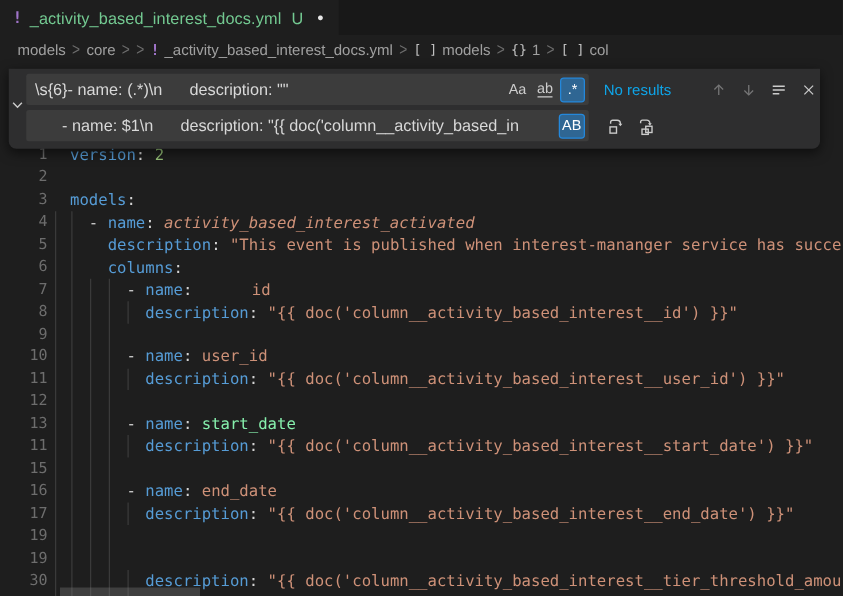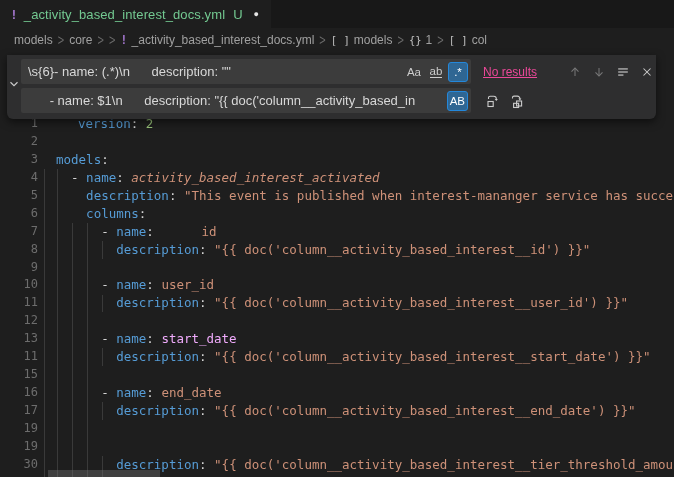--- a/index.html
+++ b/index.html
@@ -114,33 +114,33 @@
   <div class="guide g-a"></div>
   <div class="guide g-b"></div>
   <div class="guide g-c"></div>
   <div class="guide g-d"></div>
   <div class="guide g-e1"></div>
   <div class="guide g-e2"></div>
   <div class="guide g-e3"></div>
   <div class="guide g-e4"></div>
   <div class="guide g-e5"></div>
   <div class="code-lines" id="code-lines">
-      <div class="code-line"><span class="ln">1</span><span class="lc"><span style="color: rgb(86, 156, 214); margin-left: 22px;">version</span><span style="color: rgb(212, 212, 212);">: </span><span style="color: rgb(152, 195, 121);">2</span></span></div>
+      <div class="code-line"><span class="ln">1</span><span class="lc"><span style="color: rgb(86, 156, 214);">version</span><span style="color: rgb(212, 212, 212);">: </span><span style="color: rgb(152, 195, 121);">2</span></span></div>
       <div class="code-line"><span class="ln">2</span><span class="lc"></span></div>
       <div class="code-line"><span class="ln">3</span><span class="lc"><span style="color: rgb(86, 156, 214);">models</span><span style="color: rgb(212, 212, 212);">:</span></span></div>
       <div class="code-line"><span class="ln">4</span><span class="lc"><span style="color: rgb(212, 212, 212);">  - </span><span style="color: rgb(86, 156, 214);">name</span><span style="color: rgb(212, 212, 212);">: </span><span style="color: rgb(206, 145, 120); font-style: italic;">activity_based_interest_activated</span></span></div>
       <div class="code-line"><span class="ln">5</span><span class="lc"><span style="color: rgb(212, 212, 212);">    </span><span style="color: rgb(86, 156, 214);">description</span><span style="color: rgb(212, 212, 212);">: </span><span style="color: rgb(206, 145, 120);">"This event is published when interest-mananger service has success</span></span></div>
       <div class="code-line"><span class="ln">6</span><span class="lc"><span style="color: rgb(212, 212, 212);">    </span><span style="color: rgb(86, 156, 214);">columns</span><span style="color: rgb(212, 212, 212);">:</span></span></div>
       <div class="code-line"><span class="ln">7</span><span class="lc"><span style="color: rgb(212, 212, 212);">      - </span><span style="color: rgb(86, 156, 214);">name</span><span style="color: rgb(212, 212, 212);">: </span><span style="color: rgb(206, 145, 120); margin-left: 40px;">id</span></span></div>
       <div class="code-line"><span class="ln">8</span><span class="lc"><span style="color: rgb(212, 212, 212);">        </span><span style="color: rgb(86, 156, 214);">description</span><span style="color: rgb(212, 212, 212);">: </span><span style="color: rgb(206, 145, 120);">"{{ doc('column__activity_based_interest__id') }}"</span></span></div>
       <div class="code-line"><span class="ln">9</span><span class="lc"></span></div>
       <div class="code-line"><span class="ln">10</span><span class="lc"><span style="color: rgb(212, 212, 212);">      - </span><span style="color: rgb(86, 156, 214);">name</span><span style="color: rgb(212, 212, 212);">: </span><span style="color: rgb(206, 145, 120);">user_id</span></span></div>
       <div class="code-line"><span class="ln">11</span><span class="lc"><span style="color: rgb(212, 212, 212);">        </span><span style="color: rgb(86, 156, 214);">description</span><span style="color: rgb(212, 212, 212);">: </span><span style="color: rgb(206, 145, 120);">"{{ doc('column__activity_based_interest__user_id') }}"</span></span></div>
       <div class="code-line"><span class="ln">12</span><span class="lc"></span></div>
-      <div class="code-line"><span class="ln">13</span><span class="lc"><span style="color: rgb(212, 212, 212);">      - </span><span style="color: rgb(86, 156, 214);">name</span><span style="color: rgb(212, 212, 212);">: </span><span style="color: #f0abfc;">start_date</span></span></div>
+      <div class="code-line"><span class="ln">13</span><span class="lc"><span style="color: rgb(212, 212, 212);">      - </span><span style="color: rgb(86, 156, 214);">name</span><span style="color: rgb(212, 212, 212);">: </span><span style="color: #86efac;">start_date</span></span></div>
       <div class="code-line"><span class="ln">11</span><span class="lc"><span style="color: rgb(212, 212, 212);">        </span><span style="color: rgb(86, 156, 214);">description</span><span style="color: rgb(212, 212, 212);">: </span><span style="color: rgb(206, 145, 120);">"{{ doc('column__activity_based_interest__start_date') }}"</span></span></div>
       <div class="code-line"><span class="ln">15</span><span class="lc"></span></div>
       <div class="code-line"><span class="ln">16</span><span class="lc"><span style="color: rgb(212, 212, 212);">      - </span><span style="color: rgb(86, 156, 214);">name</span><span style="color: rgb(212, 212, 212);">: </span><span style="color: rgb(206, 145, 120);">end_date</span></span></div>
       <div class="code-line"><span class="ln">17</span><span class="lc"><span style="color: rgb(212, 212, 212);">        </span><span style="color: rgb(86, 156, 214);">description</span><span style="color: rgb(212, 212, 212);">: </span><span style="color: rgb(206, 145, 120);">"{{ doc('column__activity_based_interest__end_date') }}"</span></span></div>
       <div class="code-line"><span class="ln">19</span><span class="lc"></span></div>
       <div class="code-line"><span class="ln">19</span></div>
       <div class="code-line"><span class="ln">30</span><span class="lc"><span style="color: rgb(212, 212, 212);">        </span><span style="color: rgb(86, 156, 214);">description</span><span style="color: rgb(212, 212, 212);">: </span><span style="color: rgb(206, 145, 120);">"{{ doc('column__activity_based_interest__tier_threshold_amount</span></span></div>
     </div>
   <div class="hscrollbar"></div>
 </div>
@@ -156,21 +156,21 @@
   <div class="fw-rows">
     <div class="fw-row">
       <div class="fw-input">
         <span class="fw-text">\s{6}- name: (.*)\n      description: ""</span>
         <span class="opt">Aa</span>
         <span class="opt">
             <span class="ww-inner">ab</span>
           </span>
         <span class="opt active">.*</span>
       </div>
-      <span class="results" style="color: #ec4899; text-decoration: underline;">No results</span>
+      <span class="results" style="color: #0ea5e9;">No results</span>
       <span class="icon-btn disabled">
         <svg width="14" height="14" viewBox="0 0 16 16" fill="none" stroke="#cccccc" stroke-width="1.2">
             <path d="M8 3.5 V12.5"></path>
             <path d="M4 7.5 L8 3.5 L12 7.5"></path>
           </svg>
       </span>
       <span class="icon-btn disabled">
         <svg width="14" height="14" viewBox="0 0 16 16" fill="none" stroke="#cccccc" stroke-width="1.2">
             <path d="M8 3.5 V12.5"></path>
             <path d="M4 8.5 L8 12.5 L12 8.5"></path>

